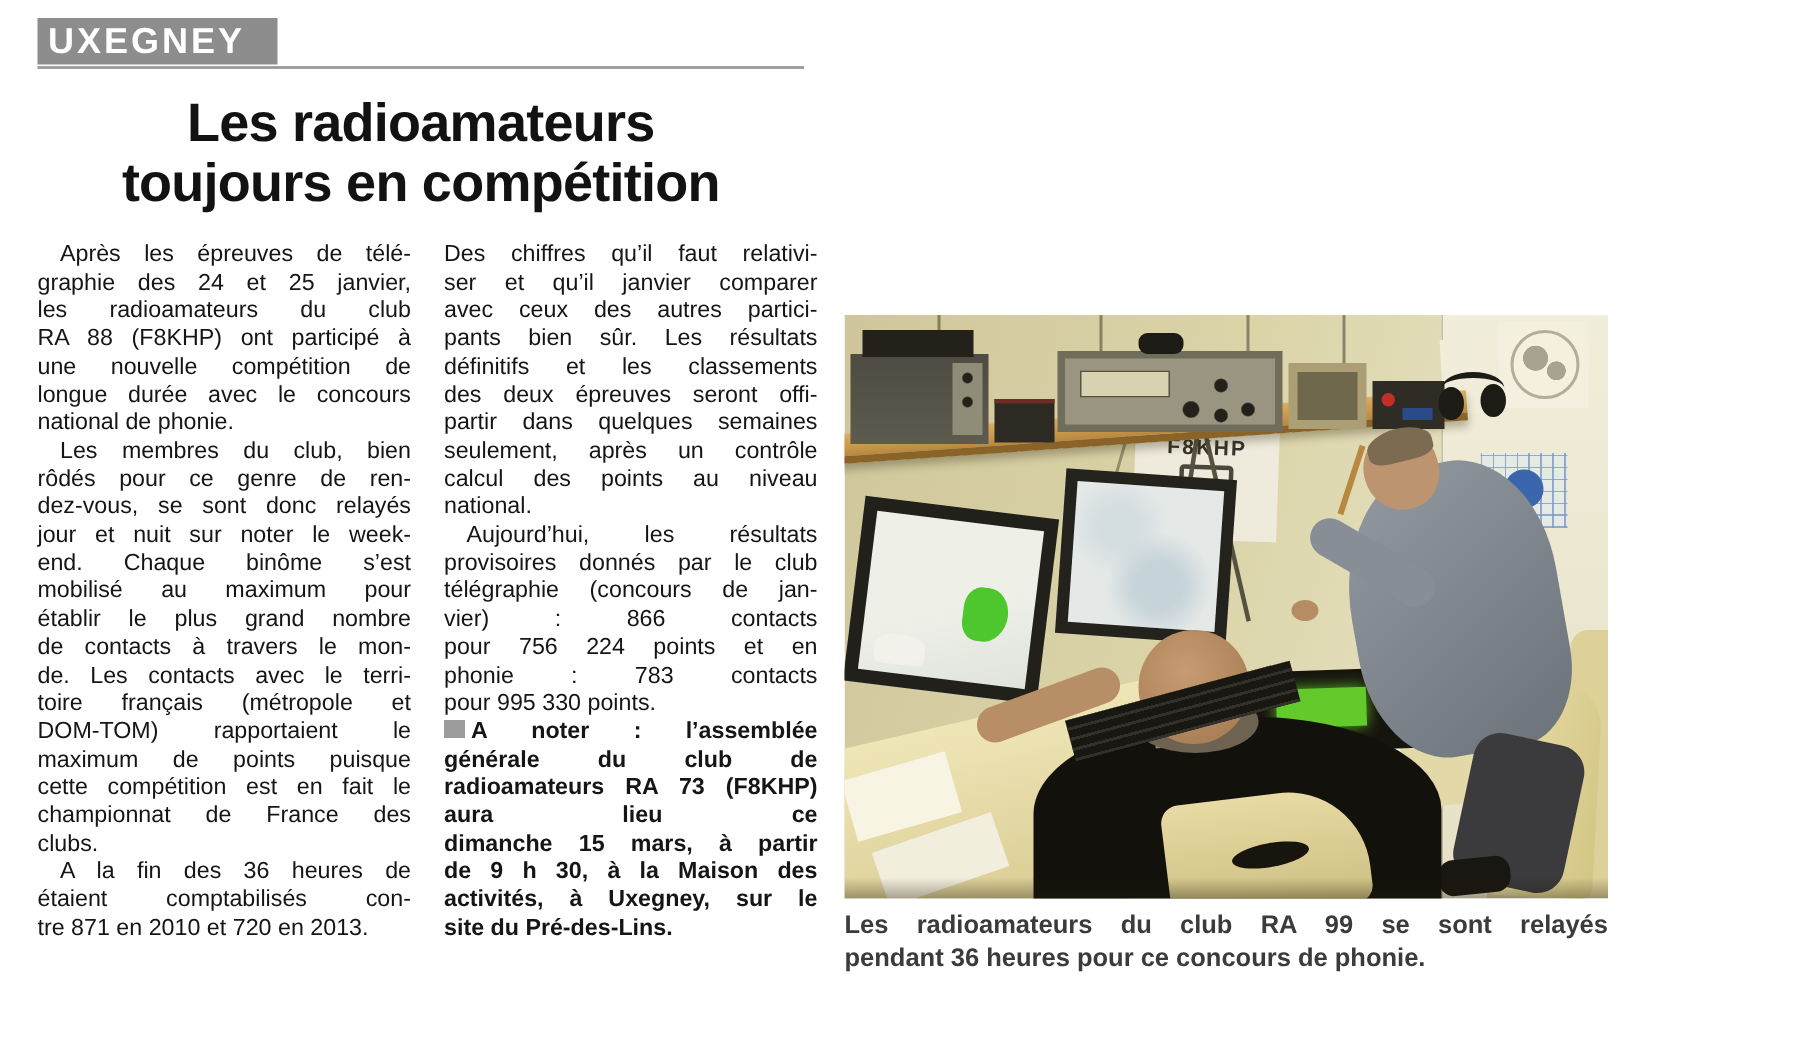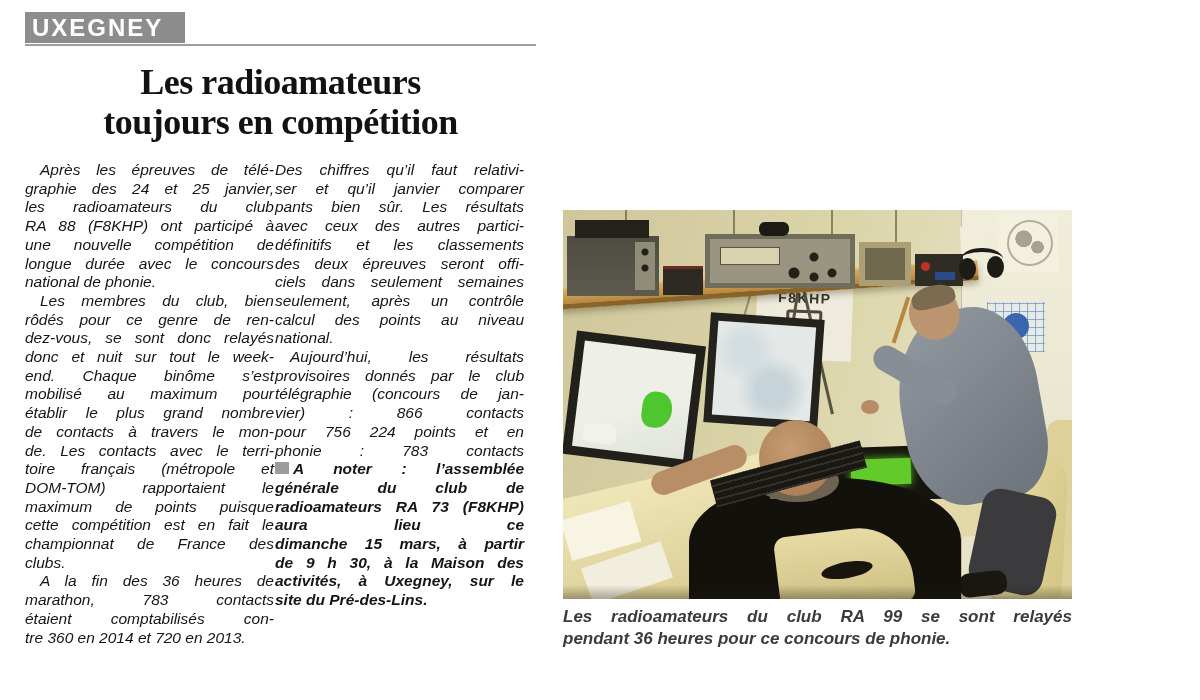--- a/index.html
+++ b/index.html
@@ -19,29 +19,29 @@
   .section-rule{
     position:absolute;left:25px;top:44px;width:511px;height:2px;background:#9f9f9f;
   }
 
   
   .headline{
     position:absolute;left:25px;top:62px;width:511px;margin:0;
     font-size:36px;line-height:40px;font-weight:bold;color:#121212;
     text-align:center;letter-spacing:-0.5px;
   }
-  .headline span{display:block;font-family:Liberation Serif, serif;}
+  .headline span{display:block;}
 
   
   .col{position:absolute;top:161px;width:249px;font-size:15.5px;line-height:18.7px;}
   .col1{left:25px;}
-  .col2{left:275px;}
+  .col2{left:296px;}
   .para{margin:0;}
   .para.bold{font-weight:bold;}
-  .line{display:block;text-align:justify;text-align-last:justify;font-style:italic;}
+  .line{display:block;text-align:justify;text-align-last:justify;}
   .line.lastline{text-align-last:left;}
   .line.indent{text-indent:15px;}
   .bullet{
     display:inline-block;width:14px;height:12px;background:#9c9c9c;
     vertical-align:baseline;margin-right:4px;
   }
 
   
   .caption{
     position:absolute;left:563px;top:606px;width:509px;
@@ -181,60 +181,60 @@
         <div class="line">les radioamateurs du club</div>
         <div class="line">RA 88 (F8KHP) ont participé à</div>
         <div class="line">une nouvelle compétition de</div>
         <div class="line">longue durée avec le concours</div>
         <div class="line lastline">national de phonie.</div>
       </div>
       <div class="para">
         <div class="line indent">Les membres du club, bien</div>
         <div class="line">rôdés pour ce genre de ren-</div>
         <div class="line">dez-vous, se sont donc relayés</div>
-        <div class="line">donc et nuit sur tout le week-</div>
+        <div class="line">jour et nuit sur noter le week-</div>
         <div class="line">end. Chaque binôme s’est</div>
         <div class="line">mobilisé au maximum pour</div>
         <div class="line">établir le plus grand nombre</div>
         <div class="line">de contacts à travers le mon-</div>
         <div class="line">de. Les contacts avec le terri-</div>
         <div class="line">toire français (métropole et</div>
         <div class="line">DOM-TOM) rapportaient le</div>
         <div class="line">maximum de points puisque</div>
         <div class="line">cette compétition est en fait le</div>
         <div class="line">championnat de France des</div>
         <div class="line lastline">clubs.</div>
       </div>
       <div class="para">
         <div class="line indent">A la fin des 36 heures de</div>
-        <div class="line">marathon, 783 contacts</div>
         <div class="line">étaient comptabilisés con-</div>
-        <div class="line lastline">tre 360 en 2014 et 720 en 2013.</div>
+        <div class="line lastline">tre 871 en 2010 et 720 en 2013.</div>
       </div>
     </div>
   <div class="col col2">
       <div class="para">
         <div class="line">Des chiffres qu’il faut relativi-</div>
         <div class="line">ser et qu’il janvier comparer</div>
+        <div class="line">avec ceux des autres partici-</div>
         <div class="line">pants bien sûr. Les résultats</div>
-        <div class="line">avec ceux des autres partici-</div>
         <div class="line">définitifs et les classements</div>
         <div class="line">des deux épreuves seront offi-</div>
-        <div class="line">ciels dans seulement semaines</div>
+        <div class="line">partir dans quelques semaines</div>
         <div class="line">seulement, après un contrôle</div>
         <div class="line">calcul des points au niveau</div>
         <div class="line lastline">national.</div>
       </div>
       <div class="para">
         <div class="line indent">Aujourd’hui, les résultats</div>
         <div class="line">provisoires donnés par le club</div>
         <div class="line">télégraphie (concours de jan-</div>
         <div class="line">vier) : 866 contacts</div>
         <div class="line">pour 756 224 points et en</div>
         <div class="line">phonie : 783 contacts</div>
+        <div class="line lastline">pour 995 330 points.</div>
       </div>
       <div class="para bold">
         <div class="line"><span class="bullet"></span>A noter : l’assemblée</div>
         <div class="line">générale du club de</div>
         <div class="line">radioamateurs RA 73 (F8KHP)</div>
         <div class="line">aura lieu ce</div>
         <div class="line">dimanche 15 mars, à partir</div>
         <div class="line">de 9 h 30, à la Maison des</div>
         <div class="line">activités, à Uxegney, sur le</div>
         <div class="line lastline">site du Pré-des-Lins.</div>

